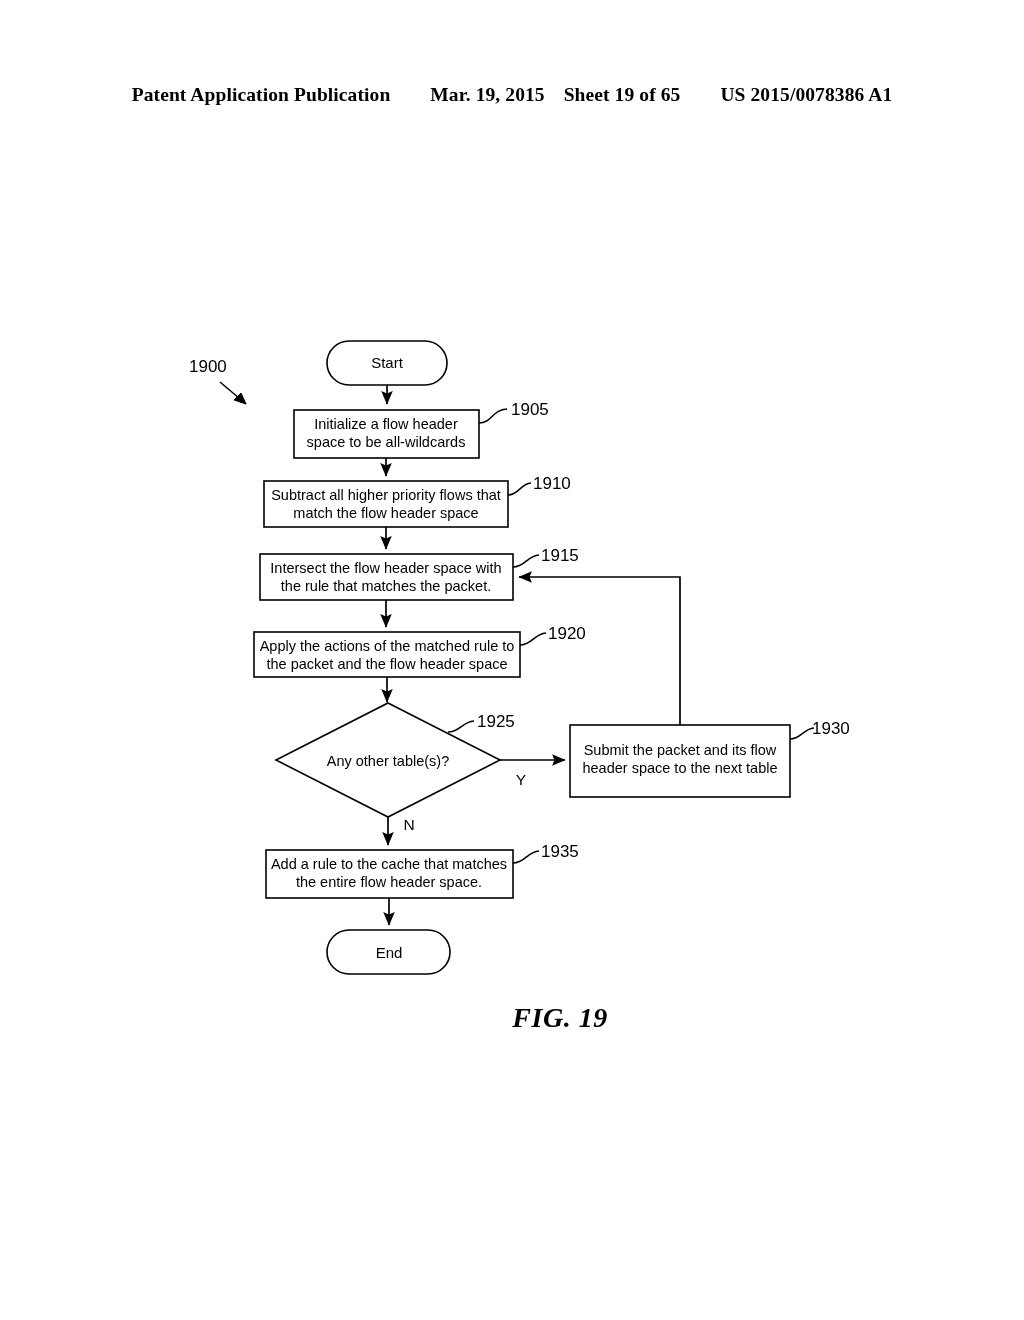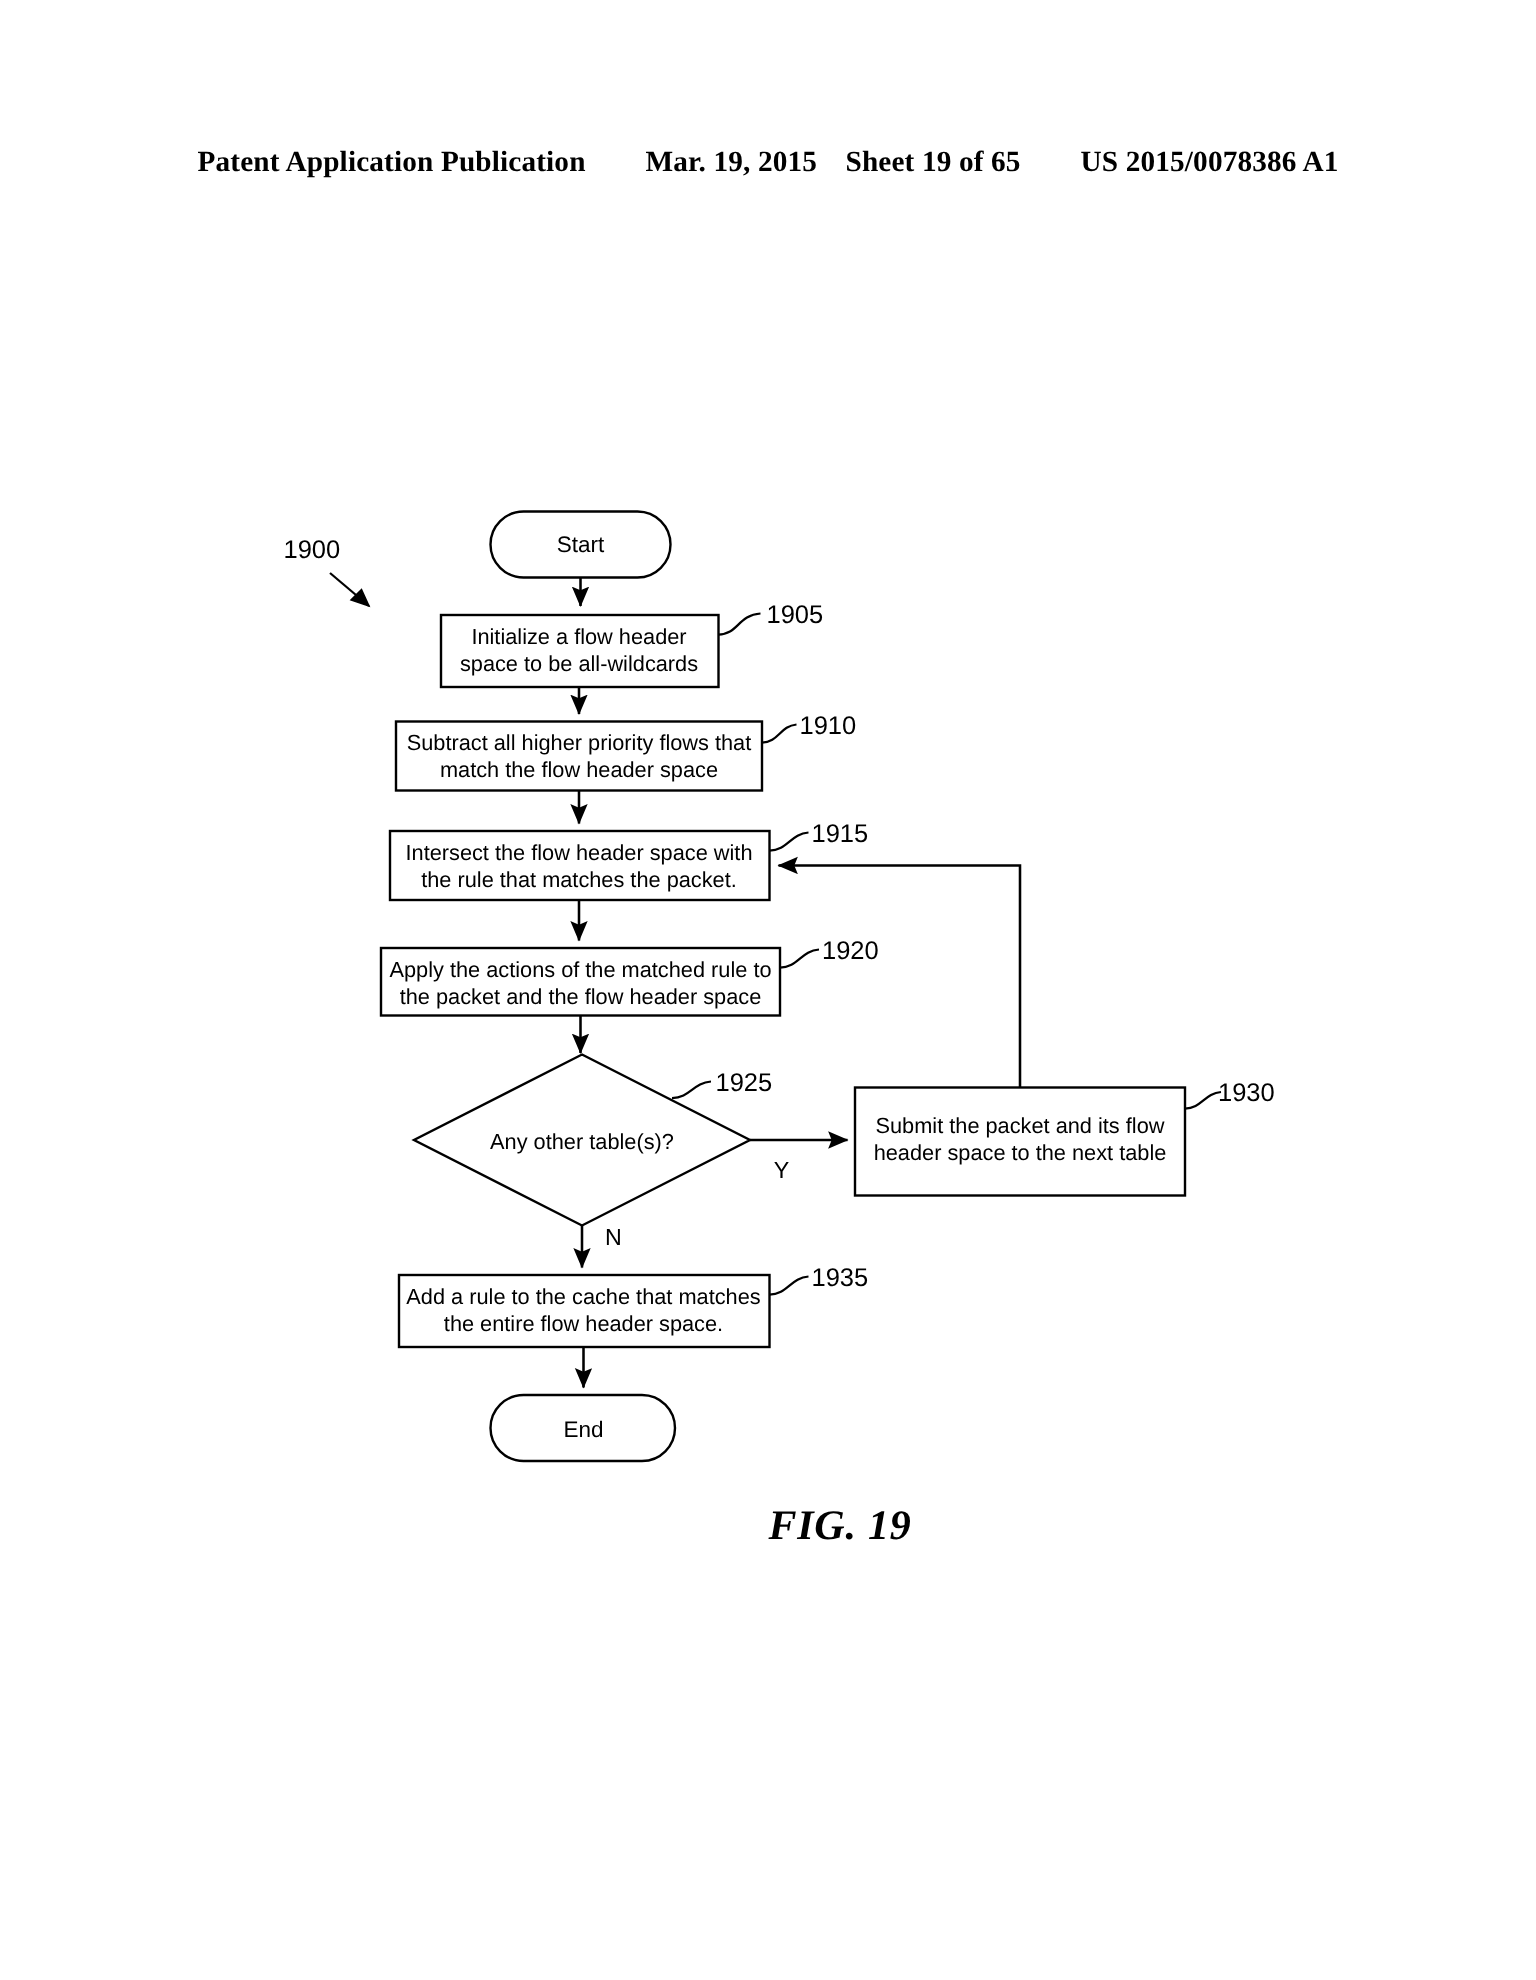--- a/index.html
+++ b/index.html
@@ -26,21 +26,20 @@
     position: absolute;
     left: 0;
     top: 84px;
     width: 1024px;
     text-align: center;
     font-family: "Liberation Serif", serif;
     font-weight: bold;
     font-size: 19.5px;
     letter-spacing: 0.1px;
     white-space: nowrap;
-    margin-top: 14px;
   }
   .pub-header .seg { display: inline-block; vertical-align: baseline; }
   .pub-header .gap-wide { display: inline-block; width: 30px; }
   .pub-header .gap-small { display: inline-block; width: 9px; }
   #figure-svg {
     position: absolute;
     left: 0;
     top: 0;
     width: 1024px;
     height: 1320px;

